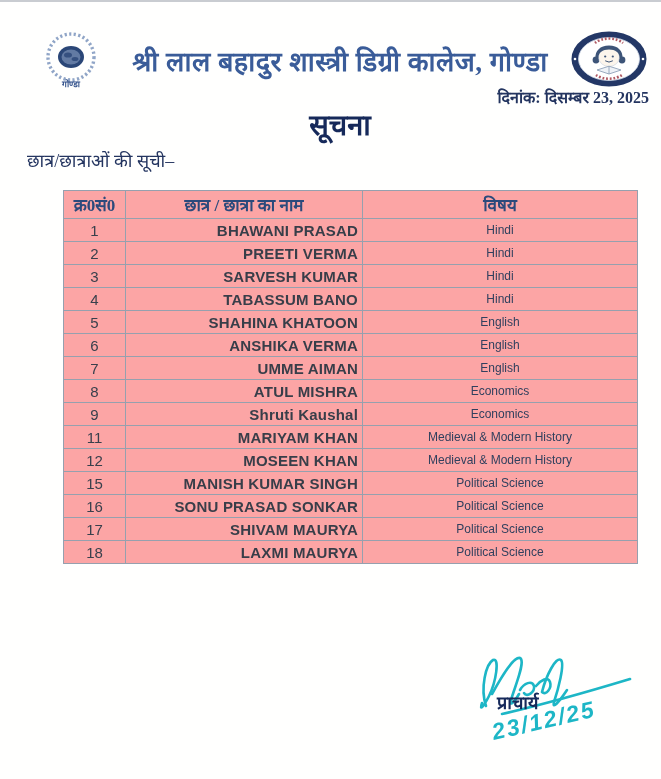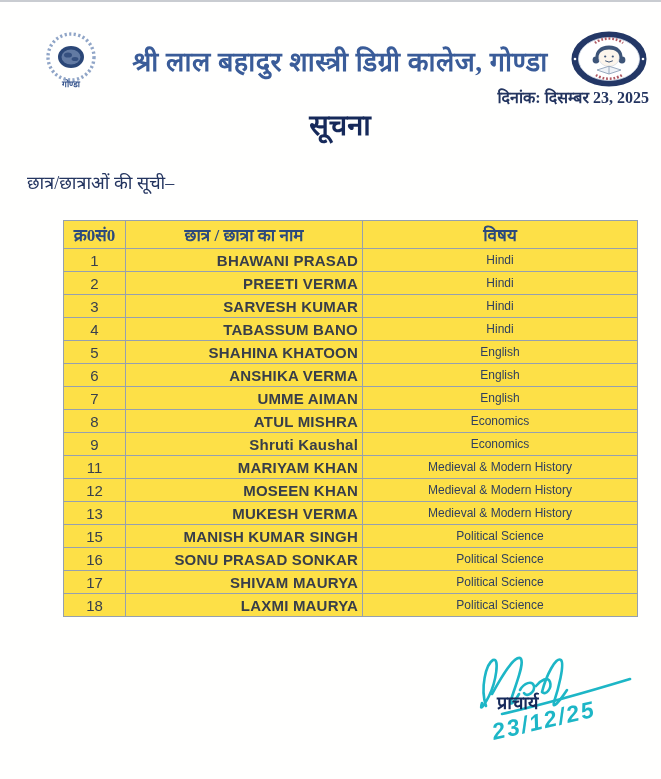--- a/index.html
+++ b/index.html
@@ -43,26 +43,26 @@
   }
   
   .intro{
     position:absolute;left:27px;top:146px;width:608px;
     font-family:"Liberation Serif", serif;
     font-size:18px;line-height:26px;
     color:var(--text-navy);
     margin:0;
   }
   .intro .l1{display:block;text-align:justify;text-align-last:justify;padding-left:58px;}
-  .intro .l2{display:block;text-align:left;margin-top:22px;}
+  .intro .l2{display:block;text-align:left;}
   
   table.students{
-    position:absolute;left:63px;top:218px;
+    position:absolute;left:63px;top:188px;
     width:574px;border-collapse:collapse;table-layout:fixed;
-    background:#fde047;
+    background:#fca5a5;
   }
   table.students col.c0{width:62px;}
   table.students col.c1{width:237px;}
   table.students col.c2{width:275px;}
   table.students th, table.students td{
     border:1px solid var(--table-border);
     padding:0 4px;overflow:hidden;white-space:nowrap;
   }
   table.students th{
     height:27px;
@@ -206,25 +206,20 @@
           <td class="c-sno">11</td>
           <td class="c-name">MARIYAM KHAN</td>
           <td class="c-subject">Medieval &amp; Modern History</td>
         </tr>
         <tr>
           <td class="c-sno">12</td>
           <td class="c-name">MOSEEN KHAN</td>
           <td class="c-subject">Medieval &amp; Modern History</td>
         </tr>
         <tr>
-          <td class="c-sno">13</td>
-          <td class="c-name">MUKESH VERMA</td>
-          <td class="c-subject">Medieval &amp; Modern History</td>
-        </tr>
-        <tr>
           <td class="c-sno">15</td>
           <td class="c-name">MANISH KUMAR SINGH</td>
           <td class="c-subject">Political Science</td>
         </tr>
         <tr>
           <td class="c-sno">16</td>
           <td class="c-name">SONU PRASAD SONKAR</td>
           <td class="c-subject">Political Science</td>
         </tr>
         <tr>

